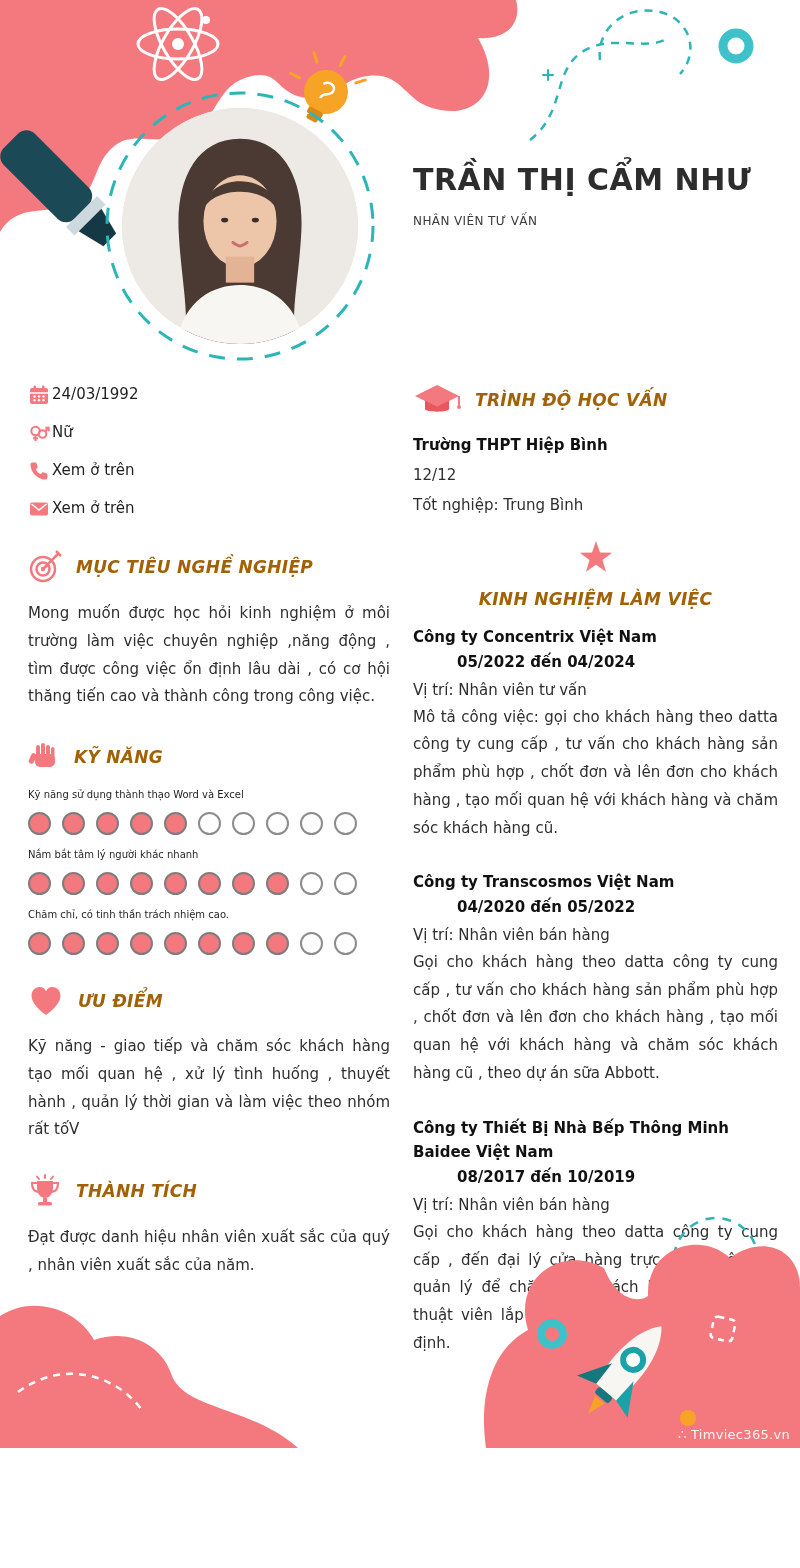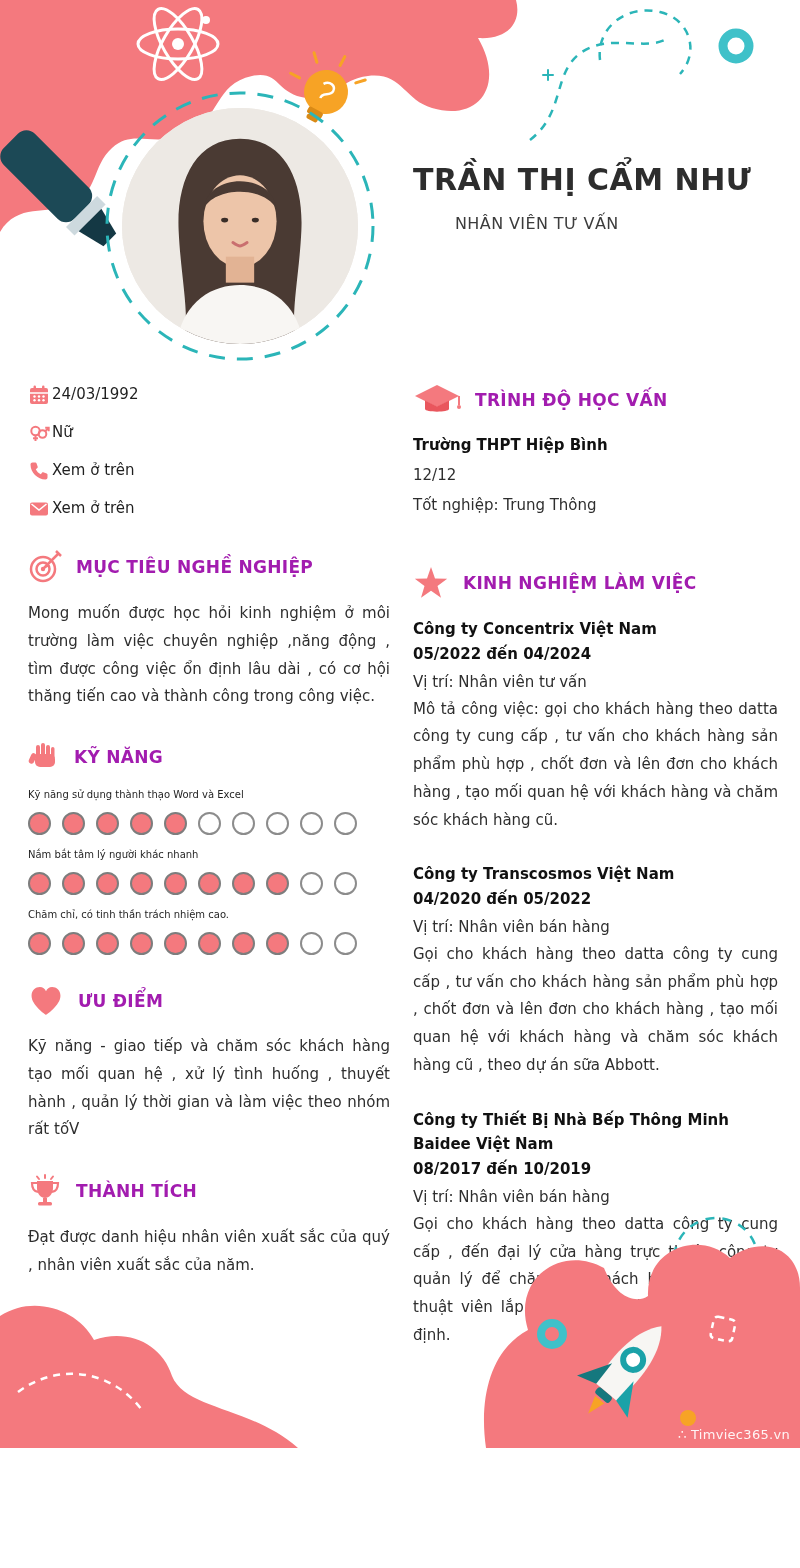--- a/index.html
+++ b/index.html
@@ -9,48 +9,48 @@
   .deco { position:absolute; pointer-events:none; }
   .top-deco { top:0; left:0; }
   .bottom-deco { bottom:0; left:0; }
 
   .photo-wrap { position:absolute; left:103px; top:89px; width:274px; height:274px; }
   .photo-ring { position:absolute; inset:0; }
   .photo { position:absolute; left:19px; top:19px; width:236px; height:236px; border-radius:50%; overflow:hidden; background:#ede9e4; }
 
   .name-block { position:absolute; left:413px; top:162px; width:372px; }
   .name { font-size:30px; font-weight:bold; color:#2d2d2d; letter-spacing:0.5px; line-height:1.2; }
-  .job-title { margin-top:16px; font-size:16px; color:#3c3c3c; letter-spacing:0.4px;margin-left:42px; }
+  .job-title { margin-top:16px; font-size:12px; color:#3c3c3c; letter-spacing:0.4px; }
 
   .col-left  { position:absolute; left:28px;  top:383px; width:362px; }
   .col-right { position:absolute; left:413px; top:383px; width:365px; }
 
   .contact-row { display:flex; align-items:flex-start; gap:2px; margin-bottom:15px; font-size:15px; color:#1f1f1f; line-height:1.5; }
   .contact-row .cicon { flex:0 0 22px; width:22px; height:22px; margin-top:1px; }
 
   .section-head { display:flex; align-items:center; gap:14px; margin:30px 0 16px; }
   .section-head.first { margin-top:0; }
   .section-head .sicon { flex:0 0 auto; }
-  .section-head h2 { font-size:17px; font-weight:bold; color:#a21caf; letter-spacing:0.3px; }
+  .section-head h2 { font-size:17px; font-weight:bold; color:#a16207; letter-spacing:0.3px;font-style:italic; }
 
   p.body { font-size:15px; line-height:1.85; color:#2e2e2e; text-align:justify; }
 
   .skill { margin-bottom:6px; }
   .skill-label { font-size:10px; color:#1f1f1f; margin:14px 0 12px; }
   .dots { display:flex; gap:11px; }
   .dot { width:23px; height:23px; border-radius:50%; }
   .dot.filled { background:#F4797E; border:2px solid #7d7d7d; }
   .dot.empty  { background:#ffffff; border:2px solid #8c8c8c; }
 
   .edu-school { font-weight:bold; font-size:15px; color:#111; margin:12px 0 6px; line-height:1.6; }
   .edu-line   { font-size:15px; color:#2e2e2e; margin-bottom:6px; line-height:1.6; }
 
   .job { margin-bottom:28px; }
   .job-company { font-weight:bold; font-size:15px; color:#111; line-height:1.65;margin-top:16px; }
-  .job-period  { font-weight:bold; font-size:15px; color:#111; line-height:1.65; margin-bottom:2px; }
+  .job-period  { font-weight:bold; font-size:15px; color:#111; line-height:1.65; margin-bottom:2px;margin-left:44px; }
   .job-pos     { font-size:15px; color:#2e2e2e; line-height:1.8; }
 
   .watermark { position:absolute; right:10px; bottom:6px; font-size:13px; color:rgba(255,255,255,0.92); letter-spacing:0.3px; }
 </style>
 </head>
 <body>
 
 <div class="page">
 
   <svg class="deco top-deco" width="800" height="370" viewBox="0 0 800 370">
@@ -271,23 +271,23 @@
       <svg class="sicon" width="48" height="34" viewBox="0 0 48 34">
         <polygon points="24,2 46,13 24,24 2,13" fill="#F4797E"></polygon>
         <path d="M12,17.5 L12,26 C12,29.5 36,29.5 36,26 L36,17.5 L24,23.5 Z" fill="#E9565D"></path>
         <line x1="46" y1="13" x2="46" y2="22" stroke="#F4797E" stroke-width="2"></line>
         <circle cx="46" cy="24" r="2" fill="#F4797E"></circle>
       </svg>
       <h2>TRÌNH ĐỘ HỌC VẤN</h2>
     </div>
     <div class="edu-school">Trường THPT Hiệp Bình</div>
     <div class="edu-line">12/12</div>
-    <div class="edu-line">Tốt nghiệp: Trung Thông</div>
-
-    <div class="section-head" style="margin-top:48px;">
+    <div class="edu-line">Tốt nghiệp: Trung Bình</div>
+
+    <div class="section-head" style="margin-top:22px;flex-direction:column;">
       <svg class="sicon" width="36" height="36" viewBox="0 0 36 36">
         <polygon points="18,2 22,13.5 34.2,13.7 24.5,21.1 28,32.8 18,25.8 8,32.8 11.5,21.1 1.8,13.7 14,13.5" fill="#F4797E"></polygon>
       </svg>
       <h2>KINH NGHIỆM LÀM VIỆC</h2>
     </div>
 
     <div class="job">
       <div class="job-company">Công ty Concentrix Việt Nam</div>
       <div class="job-period">05/2022 đến 04/2024</div>
       <div class="job-pos">Vị trí: Nhân viên tư vấn</div>

